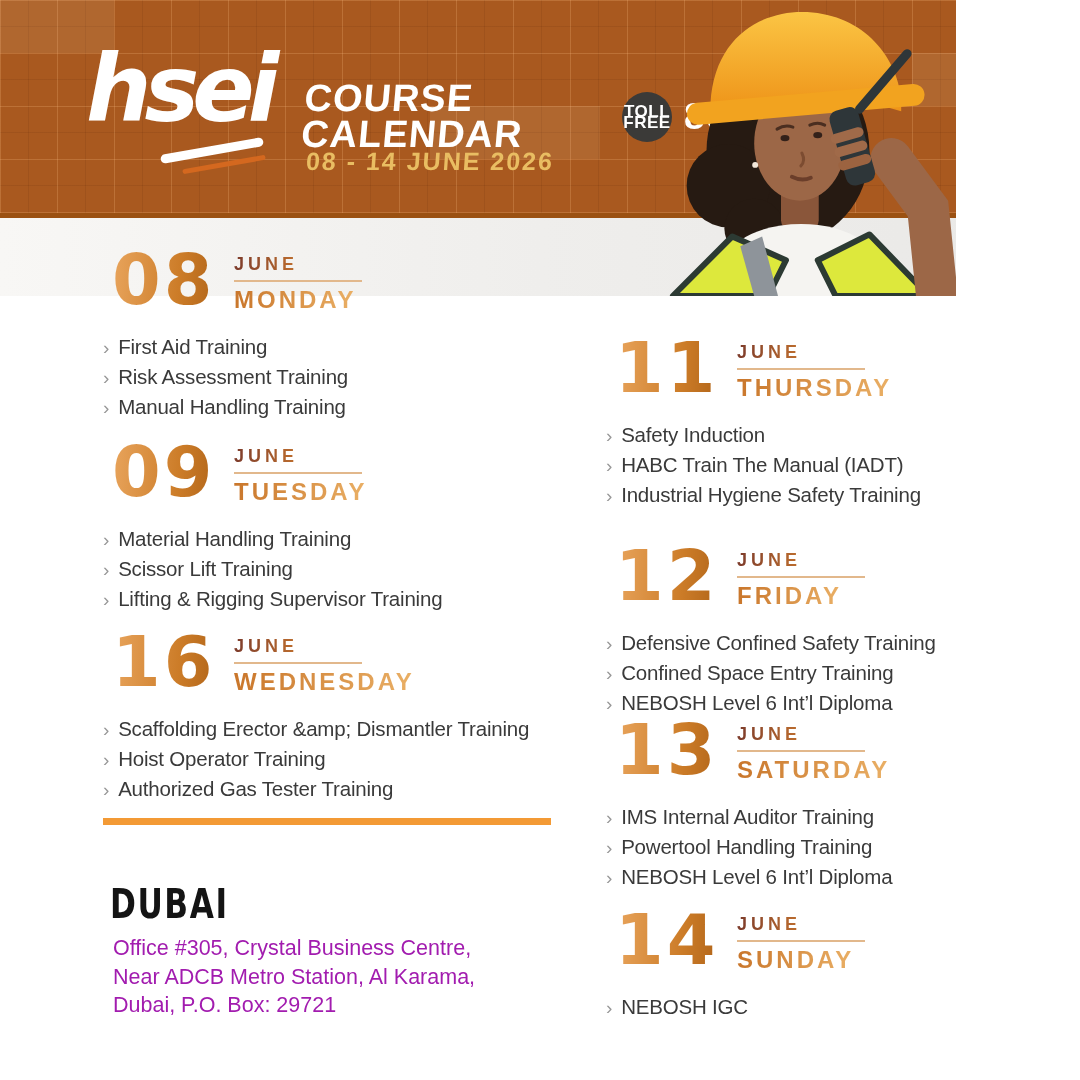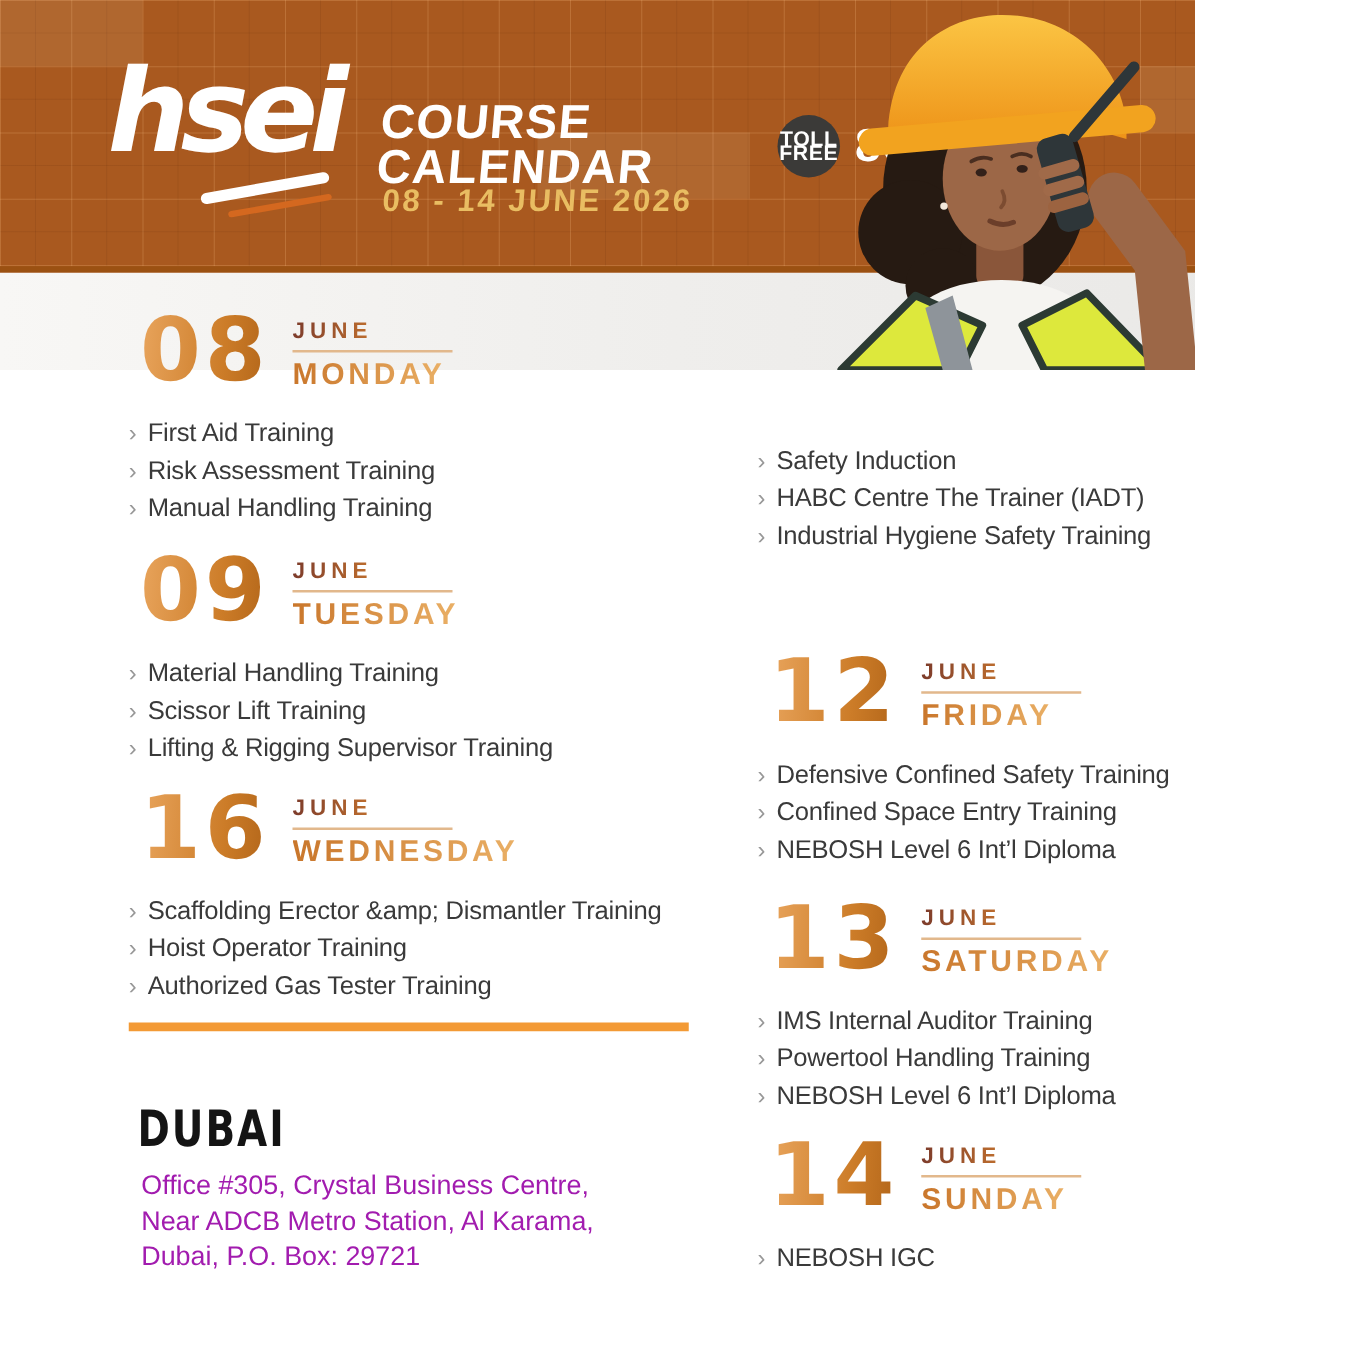--- a/index.html
+++ b/index.html
@@ -104,21 +104,21 @@
     font-size:20.5px; line-height:29px; color:#3a3a3a; letter-spacing:-0.2px;
   }
   .chev { color:#989898; font-size:19px; }
   .chev::after { content:""; }
 
   
   .d08 { left:112px; top:248px; }
   .d09 { left:112px; top:440px; }
   .d10 { left:112px; top:630px; }
   .d11 { left:615px; top:336px; }
-  .d12 { left:615px; top:521px; }
+  .d12 { left:615px; top:544px; }
   .d13 { left:615px; top:718px; }
   .d14 { left:615px; top:908px; }
 
   
   .divider {
     position:absolute; left:103px; top:818px; width:448px; height:7px;
     background:#f39a35; z-index:6;
   }
   .city {
     position:absolute; left:110px; top:848px; z-index:6;
@@ -274,28 +274,36 @@
           <span>Hoist Operator Training</span>
         </li>
       <li>
           <span class="chev">›</span>
           <span>Authorized Gas Tester Training</span>
         </li>
     </ul>
   </section>
 
   <section class="day d11">
+    <div class="day-head">
+      <div class="day-number">11</div>
+      <div class="day-meta">
+        <div class="day-month">JUNE</div>
+        <div class="day-line"></div>
+        <div class="day-weekday">THURSDAY</div>
+      </div>
+    </div>
     <ul class="courses">
       <li>
           <span class="chev">›</span>
           <span>Safety Induction</span>
         </li>
       <li>
           <span class="chev">›</span>
-          <span>HABC Centre The Trainer (IADT)</span>
+          <span>HABC Train The Manual (IADT)</span>
         </li>
       <li>
           <span class="chev">›</span>
           <span>Industrial Hygiene Safety Training</span>
         </li>
     </ul>
   </section>
 
   <section class="day d12">
     <div class="day-head">

